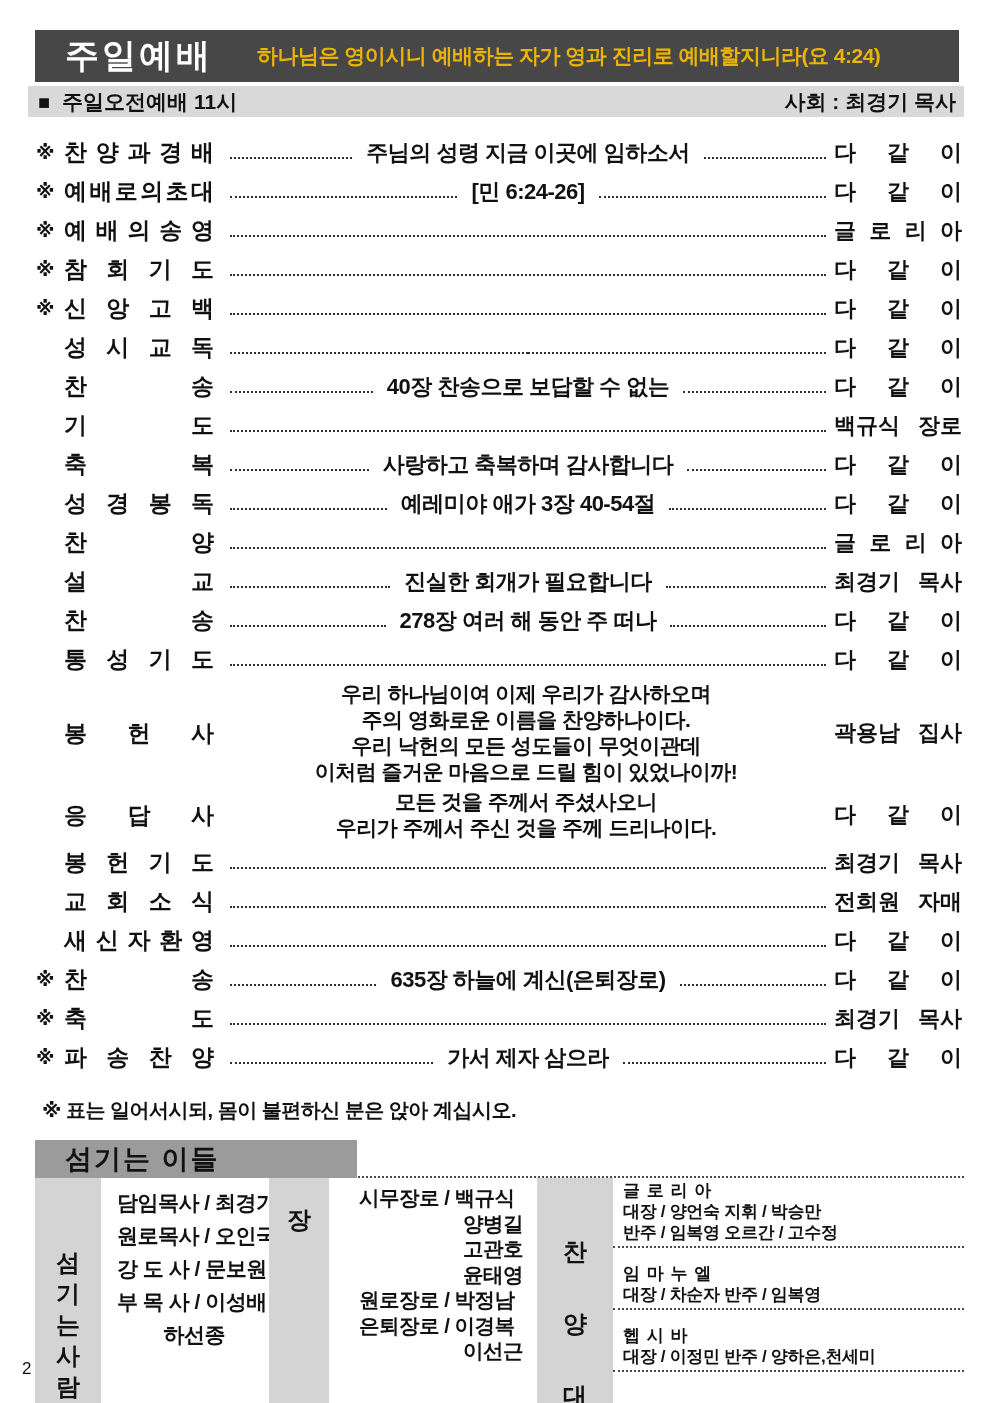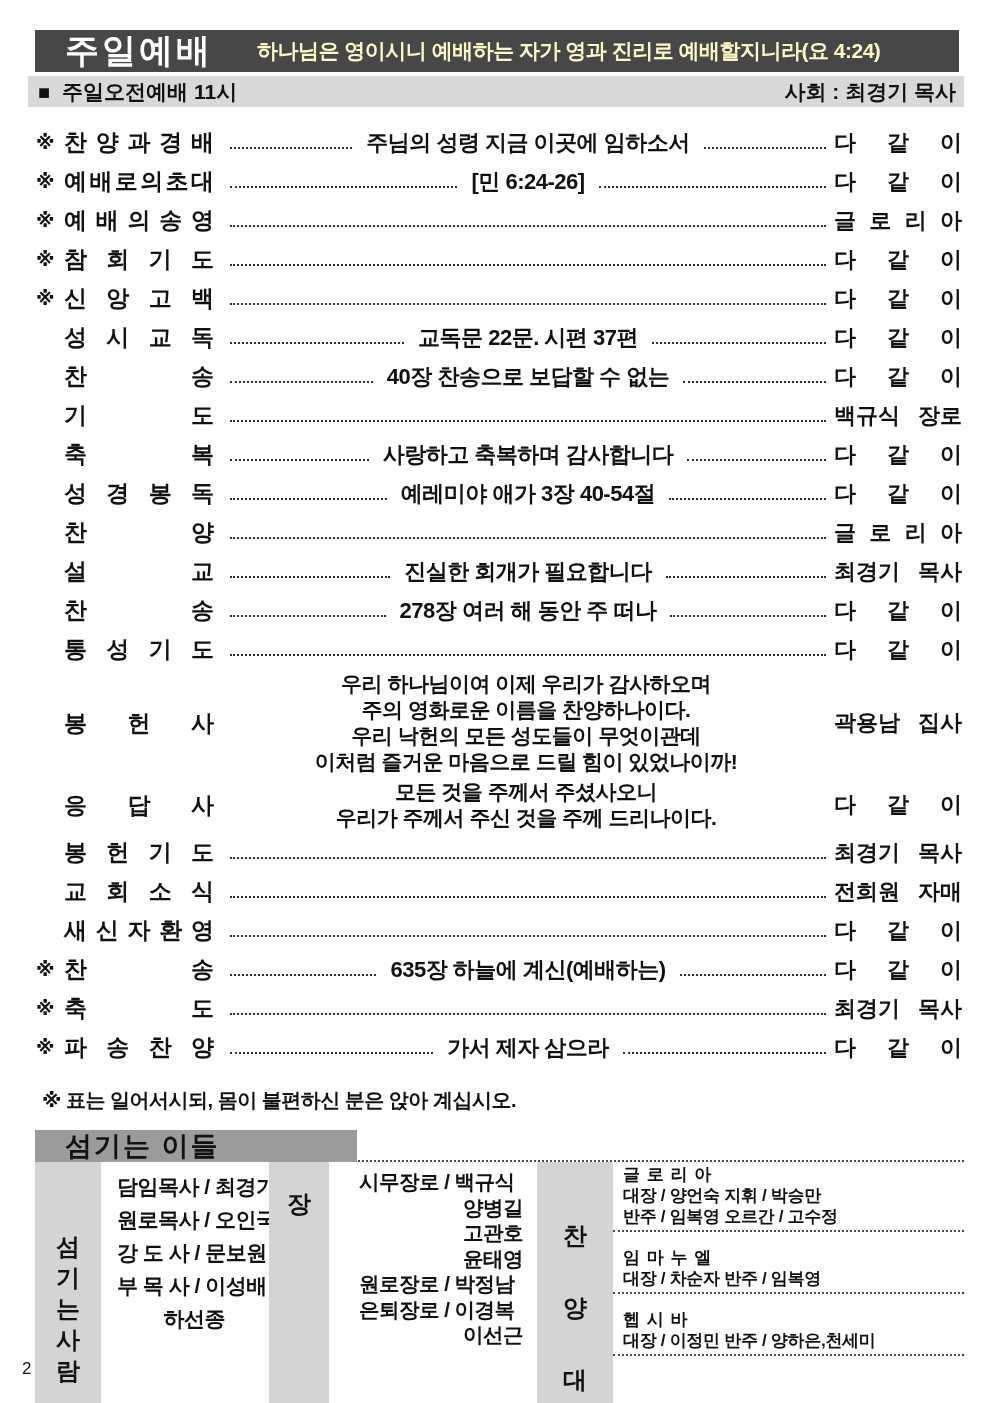--- a/index.html
+++ b/index.html
@@ -15,29 +15,29 @@
     width:992px;height:1403px;
     background:#fff;
     font-family:"Liberation Sans","DejaVu Sans",sans-serif;
     font-weight:700;
     color:var(--ink);
     overflow:hidden;
   }
   
   .title-bar{
     margin:30px 33px 0 35px;
-    height:42px;
+    height:52px;
     background:var(--header_bg);
     display:flex;align-items:center;
   }
   .title-bar .title{
     color:#fff;font-size:34px;letter-spacing:3px;margin-left:30px;white-space:nowrap;
   }
   .title-bar .verse{
-    color:#fef9c3;font-size:21px;margin-left:44px;white-space:nowrap;letter-spacing:-0.5px;
+    color:#eab308;font-size:21px;margin-left:44px;white-space:nowrap;letter-spacing:-0.5px;
   }
   .service-bar{
     margin:4px 28px 0 28px;
     height:31px;
     background:var(--bar_bg);
     display:flex;align-items:center;justify-content:space-between;
     font-size:21px;
     padding:0 8px 0 10px;
   }
   .service-bar .leftwrap{display:flex;align-items:center;}
@@ -52,21 +52,21 @@
   .dots{flex:1;height:0;border-bottom:2.5px dotted #2e2e2e;transform:translateY(5px);}
   .ctext{font-size:22px;margin:16px 14px;white-space:nowrap;letter-spacing:-0.5px;}
   .center-lines{flex:1;text-align:center;font-size:21px;line-height:26px;margin:0 8px;letter-spacing:-0.5px;}
   .rightv{width:128px;font-size:22px;}
   .spread{display:flex;justify-content:space-between;}
   
   .note{margin:20px 30px 0 42px;font-size:20px;letter-spacing:-0.5px;}
   
   .servants-title{
     margin:16px 0 -2px 35px;
-    width:322px;height:32px;
+    width:322px;height:38px;
     background:var(--section_bg);
     display:flex;align-items:center;
     font-size:27px;letter-spacing:2px;
     padding-left:30px;box-sizing:border-box;
     position:relative;z-index:1;
   }
   .servants-table{
     margin:0 28px 0 35px;
     border-top:2px dotted #4a4a4a;
     border-bottom:2px dotted #4a4a4a;
@@ -207,21 +207,20 @@
       <div class="order-row">
         <div class="marker"></div>
         <div class="label spread">
           <span>성</span>
           <span>시</span>
           <span>교</span>
           <span>독</span>
         </div>
         <div class="leader">
           <div class="dots"></div>
-          <div class="ctext">교독문 22문. 시편 37편</div>
           <div class="dots"></div>
         </div>
         <div class="rightv spread">
           <span>다</span>
           <span>같</span>
           <span>이</span>
         </div>
       </div>
       <div class="order-row">
         <div class="marker"></div>
@@ -442,21 +441,21 @@
         </div>
       </div>
       <div class="order-row">
         <div class="marker">※</div>
         <div class="label spread">
           <span>찬</span>
           <span>송</span>
         </div>
         <div class="leader">
           <div class="dots"></div>
-          <div class="ctext">635장 하늘에 계신(예배하는)</div>
+          <div class="ctext">635장 하늘에 계신(은퇴장로)</div>
           <div class="dots"></div>
         </div>
         <div class="rightv spread">
           <span>다</span>
           <span>같</span>
           <span>이</span>
         </div>
       </div>
       <div class="order-row">
         <div class="marker">※</div>

